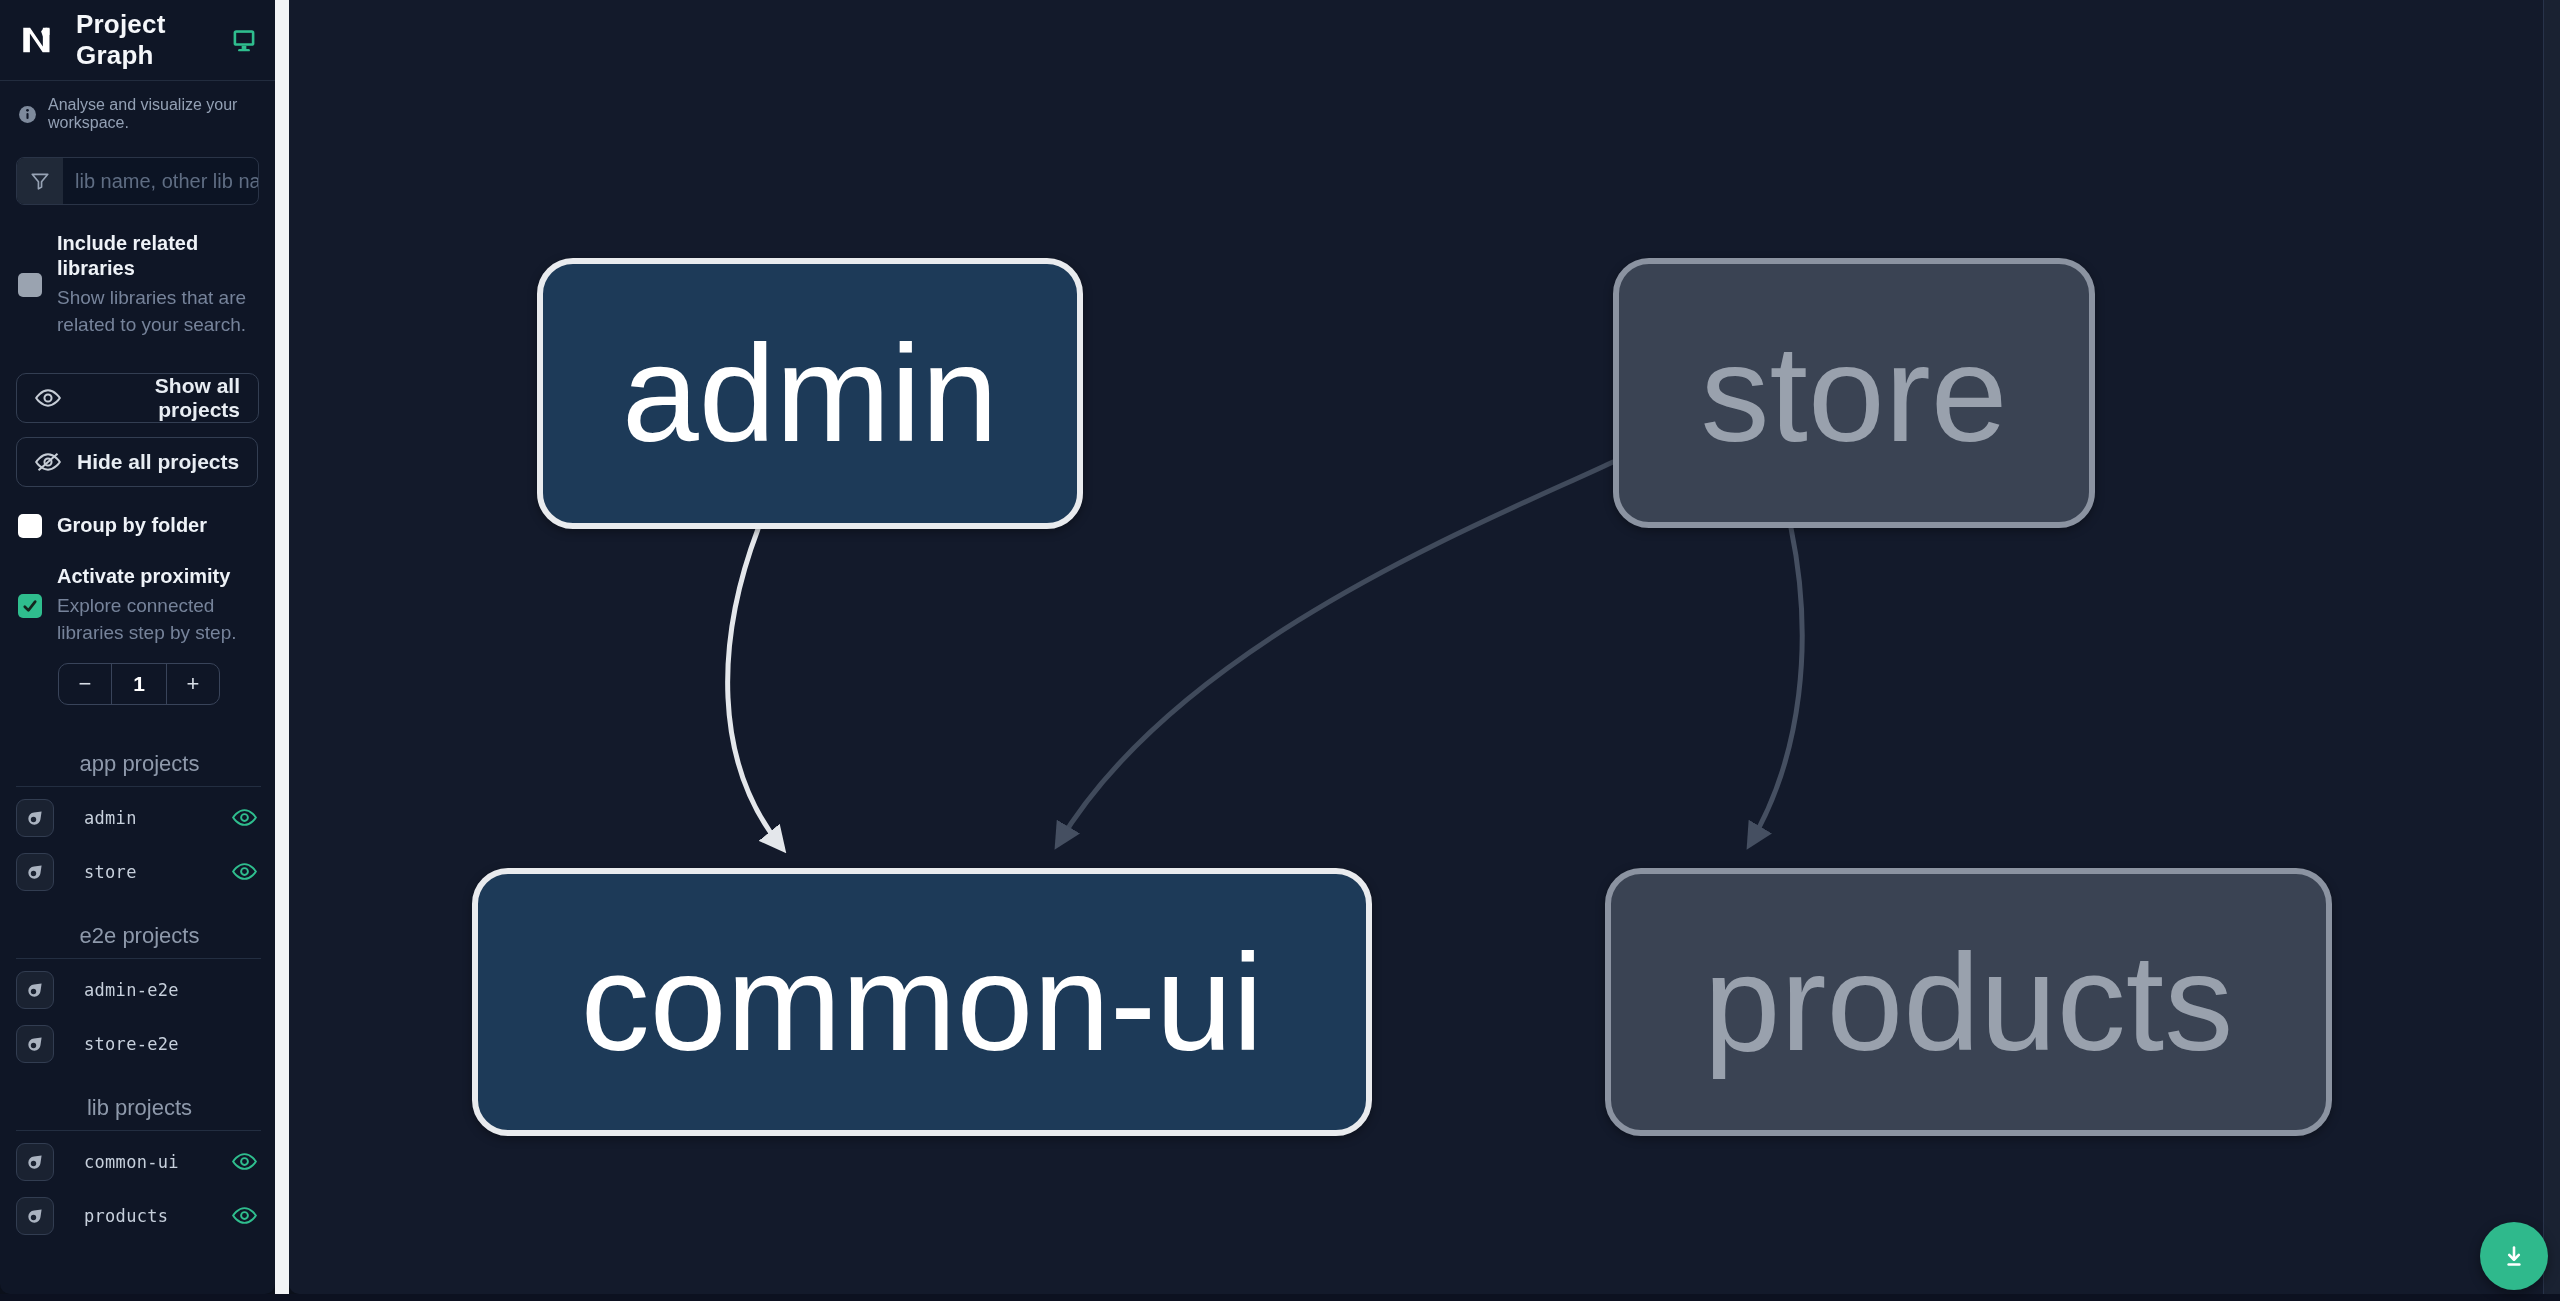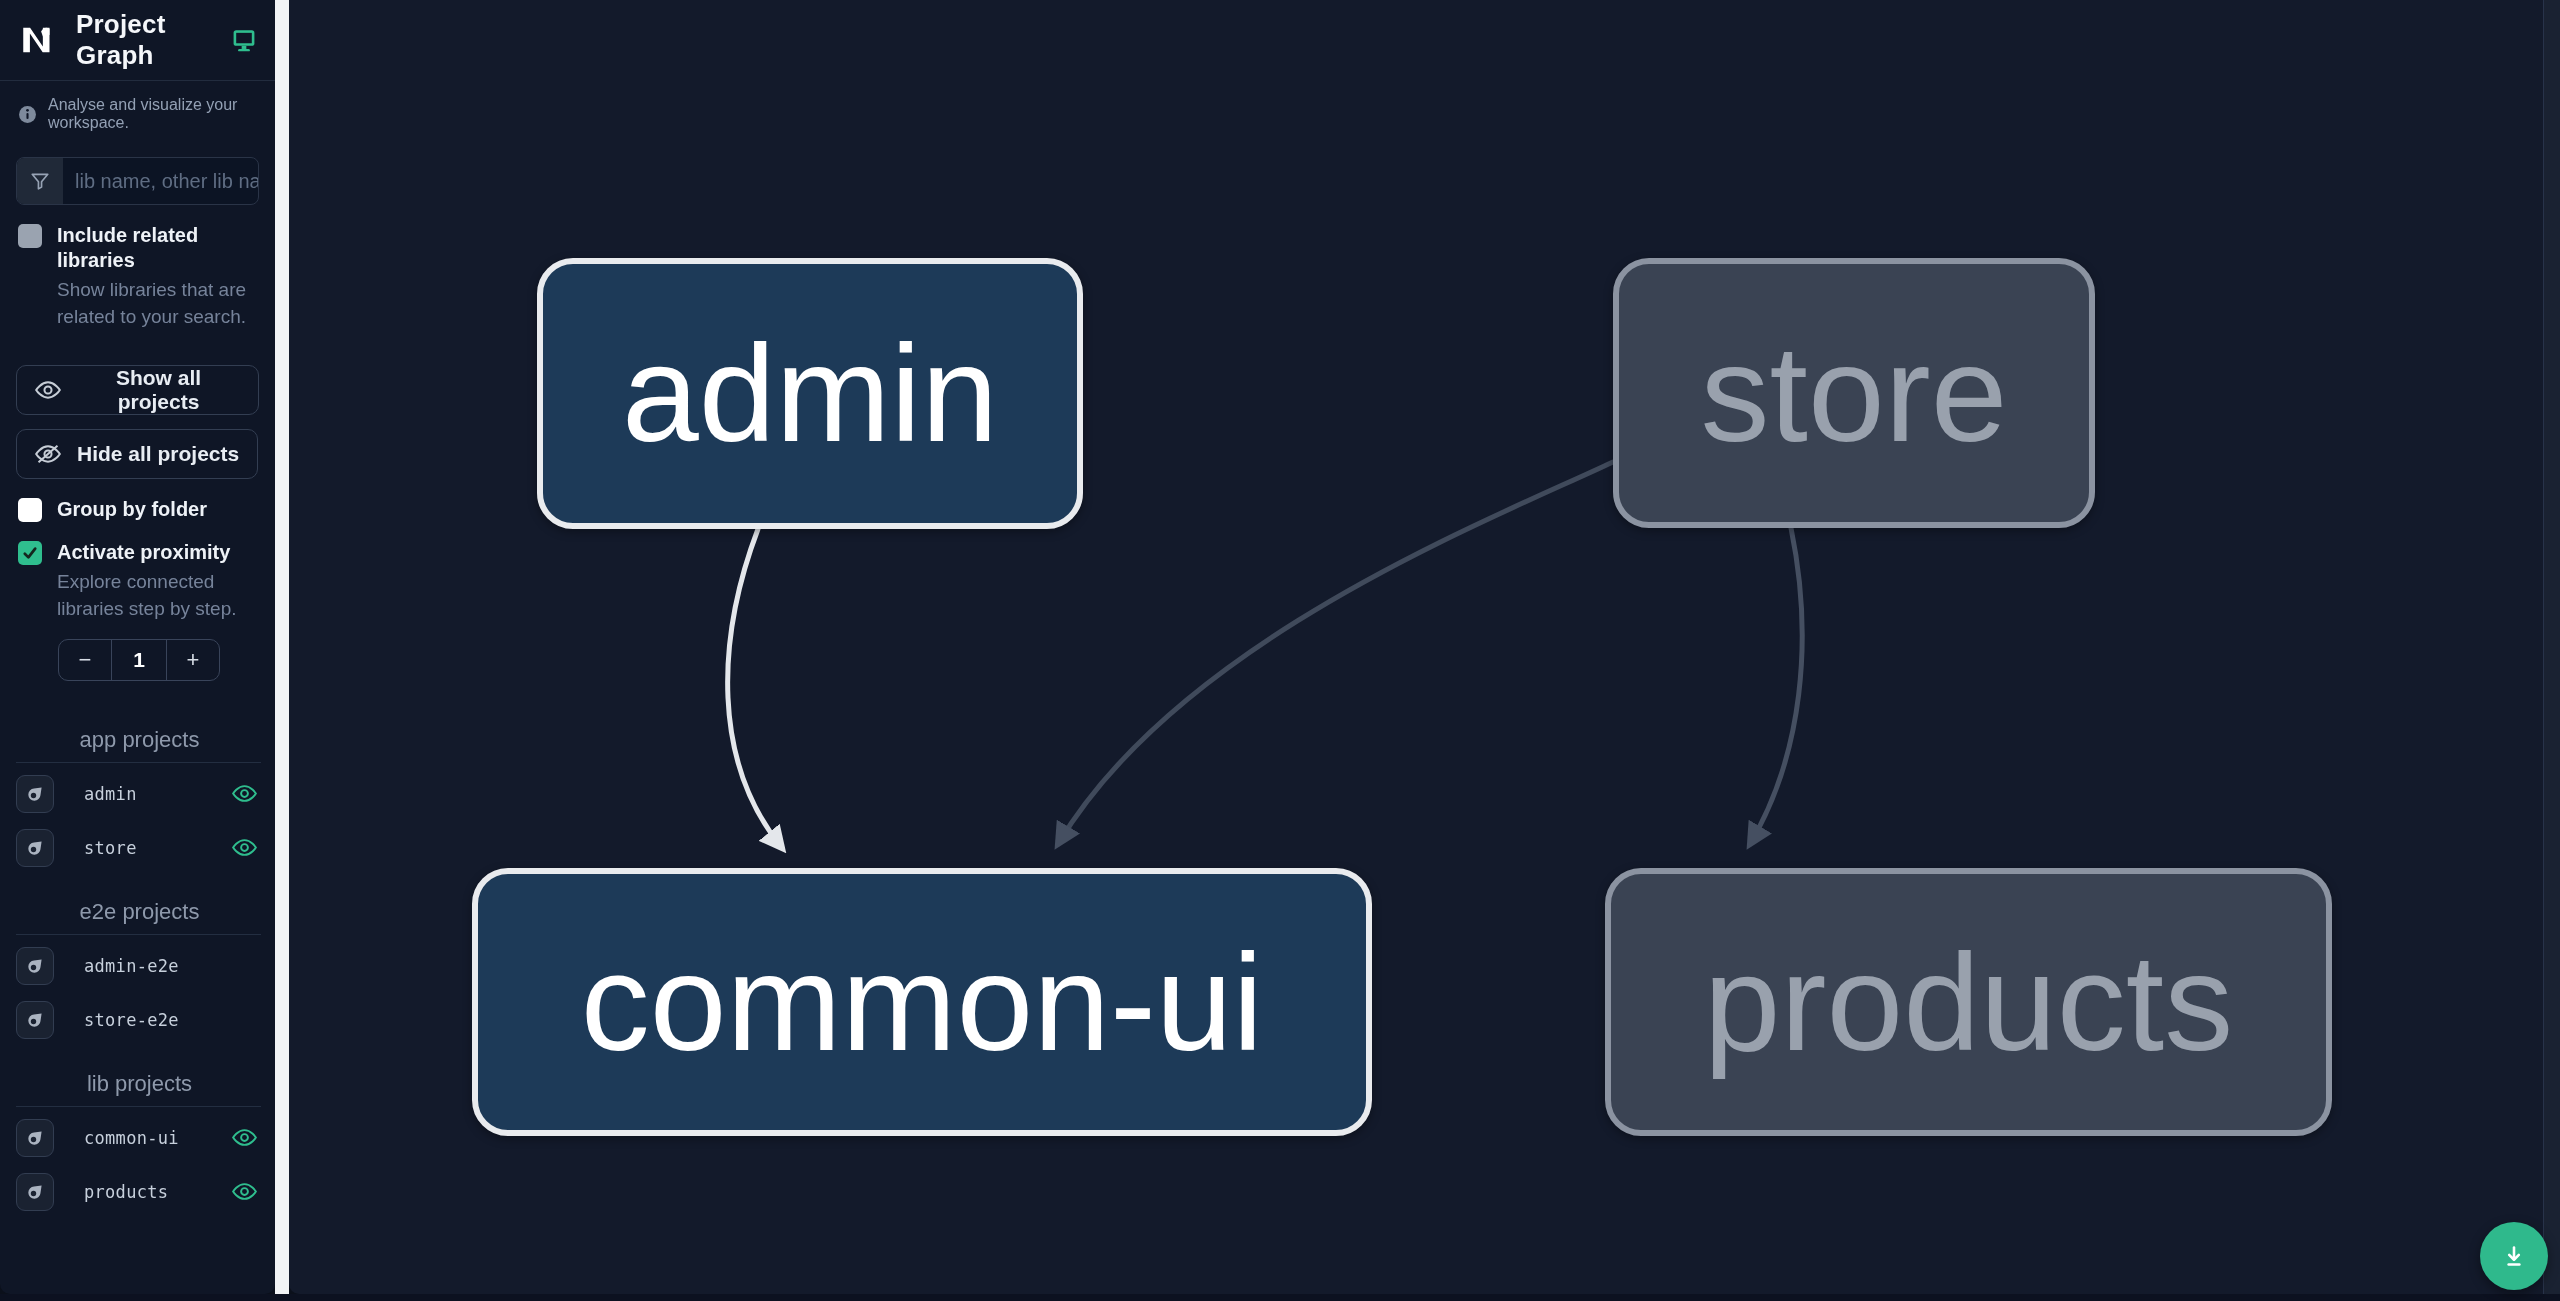--- a/index.html
+++ b/index.html
@@ -14,33 +14,33 @@
   .sb-title{font-size:26px;font-weight:700;color:#f5f7fa;margin:0 0 0 16px;letter-spacing:.2px;}
   .monitor-btn{margin-left:auto;width:30px;height:30px;display:flex;align-items:center;justify-content:center;cursor:pointer;}
   .sb-subtitle{display:flex;align-items:center;gap:11px;padding:15px 18px 13px 18px;
                font-size:16px;color:#93a0b4;}
   .sb-subtitle svg{flex:none;}
   .sb-search{margin:12px 16px 0;height:46px;display:flex;border:1px solid #2a3447;border-radius:8px;overflow:hidden;background:#0c1424;}
   .filter-cell{width:46px;flex:none;background:#202938;display:flex;align-items:center;justify-content:center;color:#97a3b5;}
   .sb-search input{flex:1;background:transparent;border:none;outline:none;color:#cbd5e1;font-size:20px;padding:0 12px;font-family:"Liberation Sans",sans-serif;}
   .sb-search input::placeholder{color:#5f6d83;}
 
-  .cb-row{display:flex;align-items:flex-start;padding:0 16px 0 18px;margin-top:18px;}
+  .cb-row{display:flex;align-items:center;padding:0 16px 0 18px;margin-top:26px;}
   .cb{width:24px;height:24px;border-radius:5px;flex:none;margin-top:1px;display:flex;align-items:center;justify-content:center;cursor:pointer;}
   .cb.gray{background:#9aa3b0;}
   .cb.white{background:#ffffff;}
   .cb.checked{background:#2fbe8e;}
   .cb-texts{margin-left:15px;}
   .cb-label{font-size:20px;font-weight:700;color:#eef2f7;line-height:1.25;}
   .cb-desc{font-size:19px;color:#76839a;line-height:1.42;margin-top:4px;max-width:205px;}
 
   .sb-btn{margin:14px 16px 0;height:50px;display:flex;align-items:center;gap:16px;padding:0 18px;
           border:1px solid #333e52;border-radius:10px;background:transparent;color:#e8edf3;
           font-size:21px;font-weight:700;cursor:pointer;font-family:"Liberation Sans",sans-serif;}
-  .sb-btn:first-of-type{margin-top:34px;}
+  .sb-btn:first-of-type{margin-top:34px;text-align:right;}
   .sb-btn svg{flex:none;color:#c6cdd6;}
 
   .stepper{margin:16px 0 0 58px;width:160px;height:40px;display:flex;border:1px solid #39445a;border-radius:10px;overflow:hidden;}
   .stepper>*{display:flex;align-items:center;justify-content:center;font-size:22px;color:#d7dde5;}
   .step-btn{width:52px;cursor:pointer;}
   .step-val{flex:1;border-left:1px solid #39445a;border-right:1px solid #39445a;color:#ffffff;font-weight:700;font-size:21px;}
 
   .section{margin-top:28px;padding:0 14px 0 16px;text-align:center;}
   .section.first{margin-top:46px;}
   .sec-title{font-size:22px;color:#8e99ab;padding-left:2px;}

